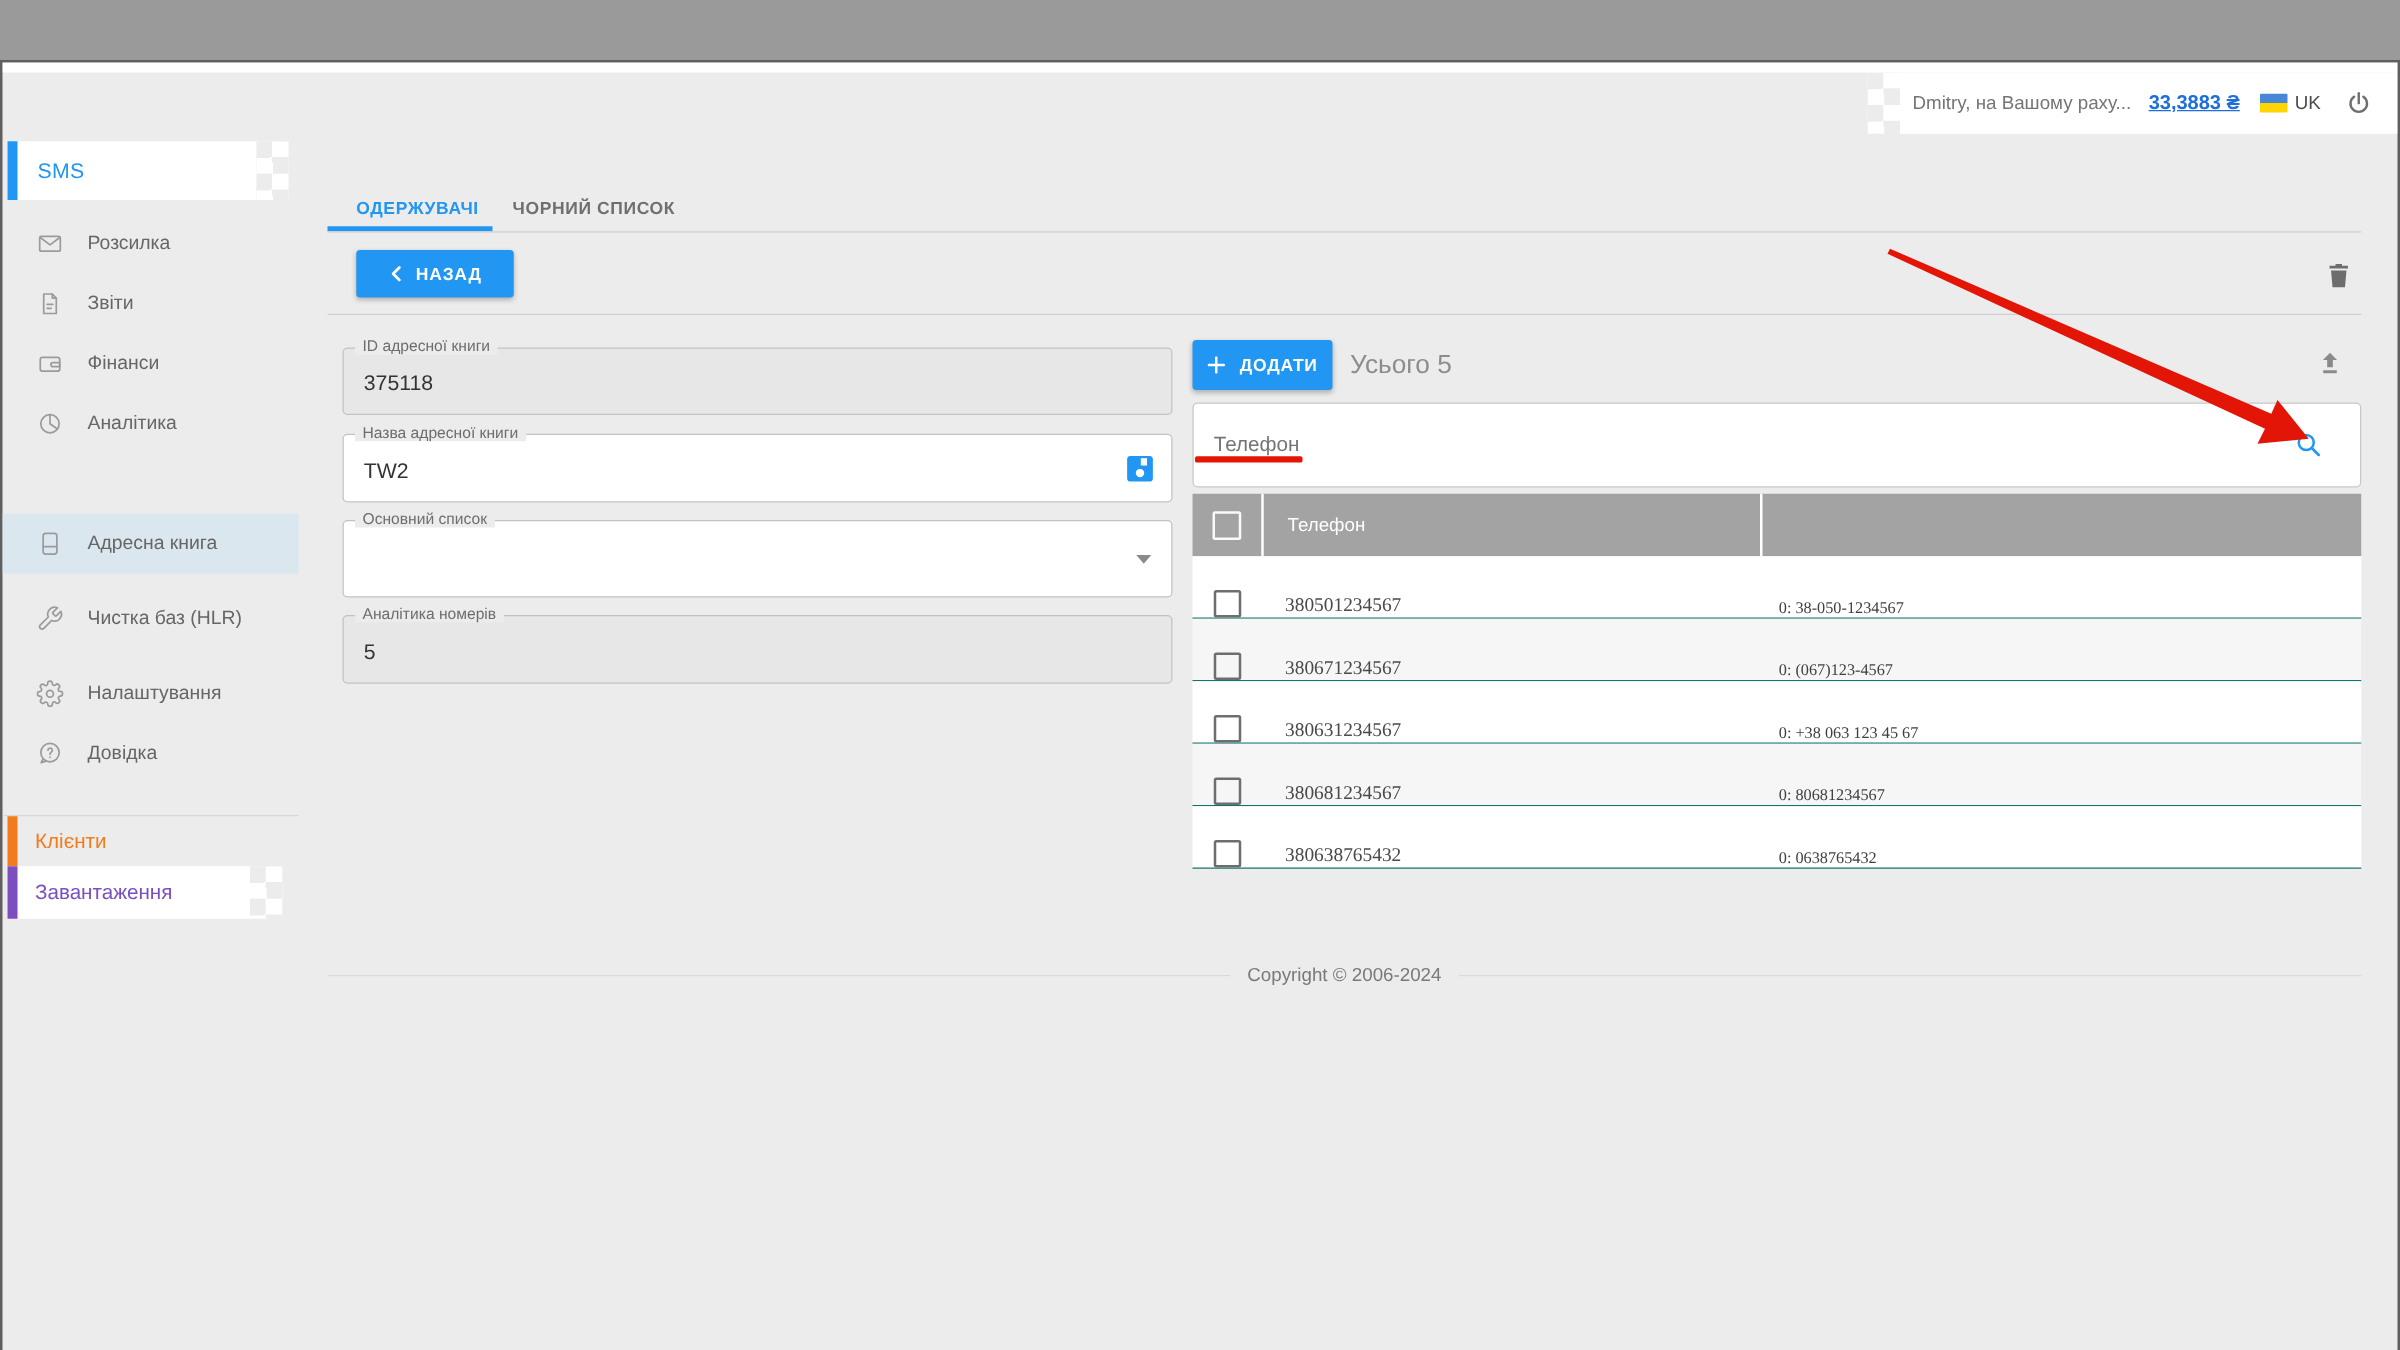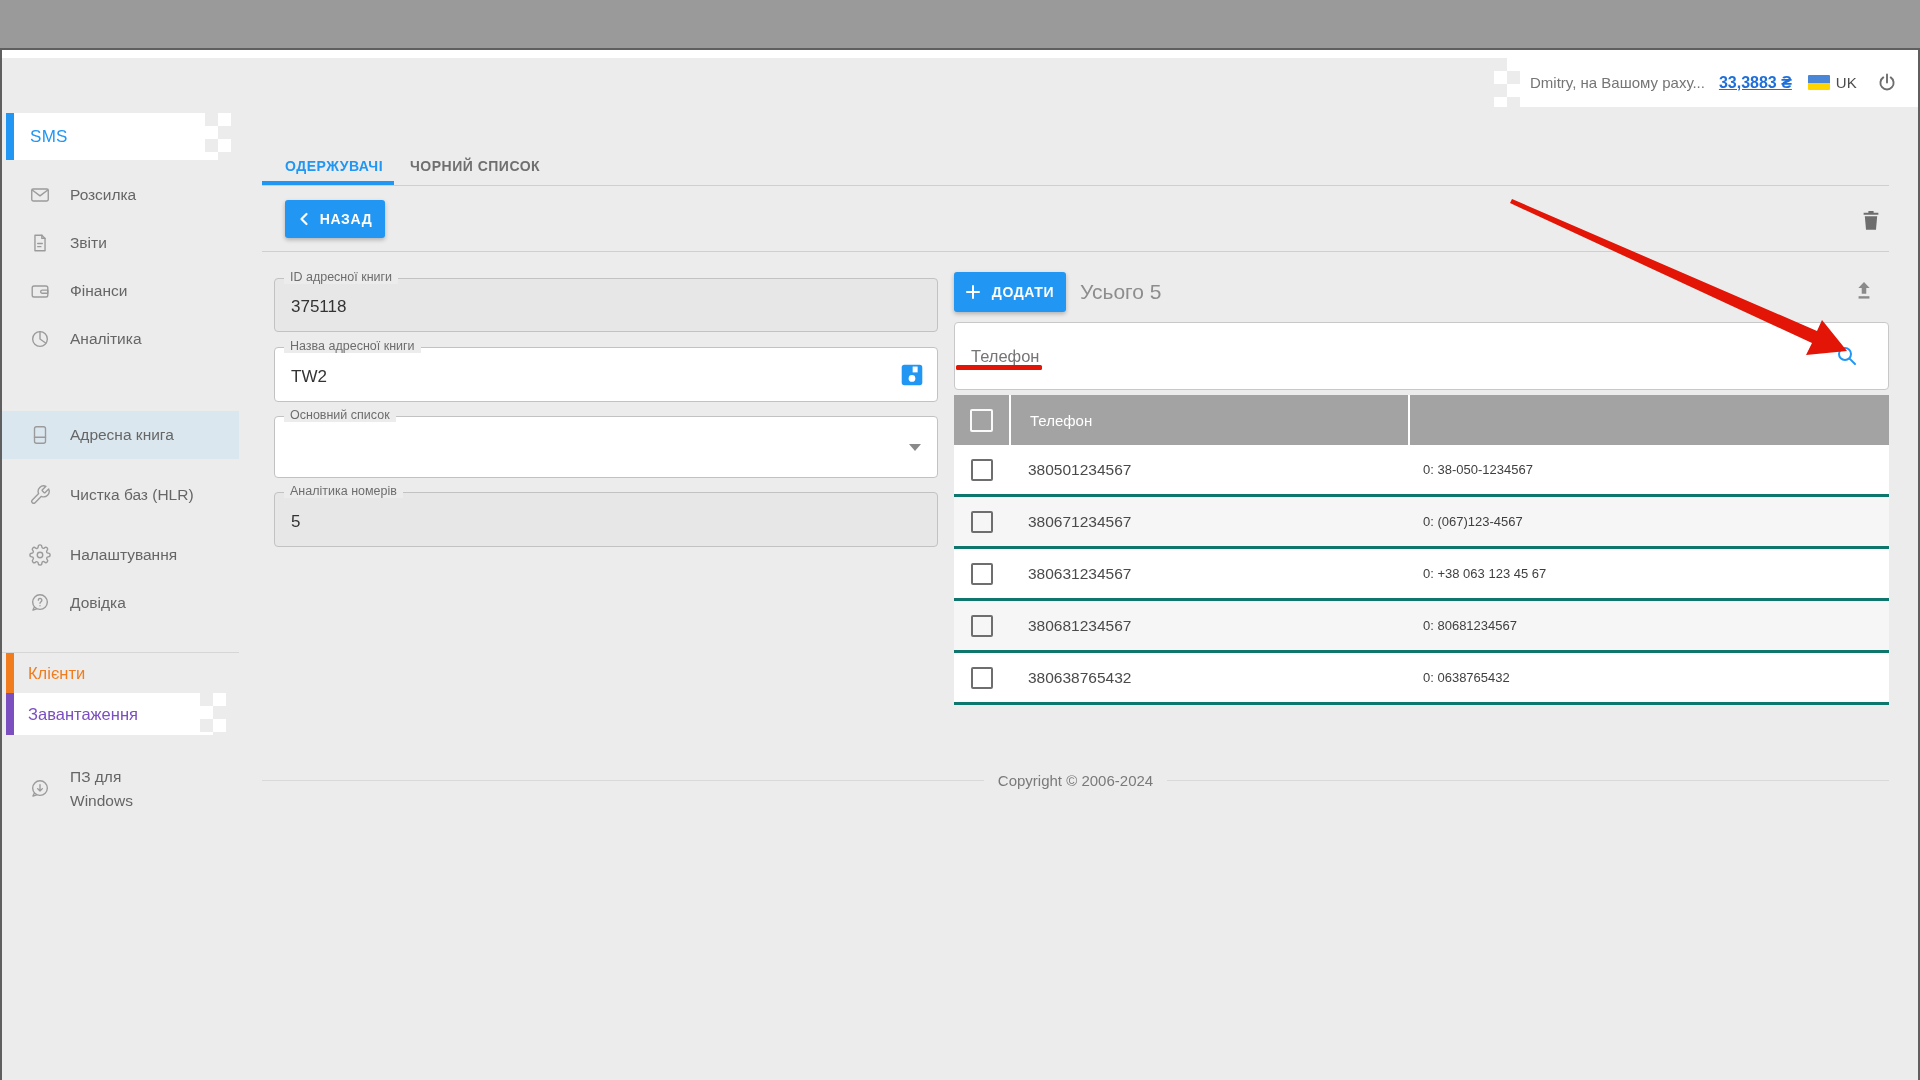--- a/index.html
+++ b/index.html
@@ -51,21 +51,21 @@
        font-size:14px;font-weight:bold;letter-spacing:.5px;color:#6f6f6f;cursor:pointer;}
   .tab.active{color:#2196f3;}
   .tab-underline{left:260px;top:131px;width:132px;height:4px;background:#2196f3;}
   .divider{position:absolute;left:260px;width:1627px;height:1px;background:#cfcfcf;}
 
   
   .btn-blue{position:absolute;background:#2196f3;border-radius:3px;color:#fff;
             font-size:14px;font-weight:bold;letter-spacing:.6px;
             display:flex;align-items:center;justify-content:center;
             box-shadow:0 2px 4px rgba(0,0,0,.25);}
-  .btn-back{left:283px;top:150px;width:100px;height:38px;gap:10px;}
+  .btn-back{left:283px;top:150px;width:126px;height:38px;gap:10px;}
   .icon-btn{position:absolute;}
 
   
   .mfield{position:absolute;left:272px;width:664px;border:1px solid #c2c2c2;
           border-radius:4px;background:#fff;box-sizing:border-box;}
   .mfield.disabled{background:#e7e7e7;}
   .mfield .flabel{position:absolute;top:-9px;left:9px;background:#ececec;
                   padding:0 6px;font-size:12.5px;color:#6d6d6d;white-space:nowrap;}
   .mfield .fvalue{position:absolute;left:16px;top:54%;transform:translateY(-50%);
                   font-size:17px;color:#333;}
@@ -88,21 +88,21 @@
   
   .tbl{left:952px;top:345px;width:935px;}
   .tbl-head{display:flex;height:50px;background:#a3a3a3;align-items:stretch;}
   .th{display:flex;align-items:center;color:#fff;font-size:15px;}
   .th.c1{width:55px;justify-content:center;}
   .th.c2{width:399px;padding-left:19px;border-left:2px solid #fff;box-sizing:border-box;}
   .th.c3{flex:1;border-left:2px solid #fff;}
   .cb{display:inline-block;width:18px;height:18px;border:2px solid #6e6e6e;border-radius:2px;
       background:transparent;cursor:pointer;}
   .cb.white{border-color:#fafafa;width:19px;height:19px;}
-  .tr{display:flex;height:49px;align-items:center;border-bottom:3px solid #0f766e;background:#fff;}
+  .tr{display:flex;height:49px;align-items:flex-end;border-bottom:1px solid #0f766e;background:#fff;font-family:Liberation Serif, serif;}
   .tr:nth-child(odd){background:#f6f6f6;}
   .td.c1{width:55px;display:flex;justify-content:center;}
   .td.c2{width:399px;padding-left:19px;box-sizing:border-box;font-size:15.5px;color:#4a4a4a;}
   .td.c3{flex:1;font-size:13px;color:#3f3f3f;padding-left:15px;}
 
   
   .copy{left:260px;top:722px;width:1627px;display:flex;align-items:center;}
   .copy .line{flex:1;height:1px;background:#d9d9d9;}
   .copy .txt{margin:0 14px;font-size:15px;color:#7a7a7a;white-space:nowrap;}
 
@@ -221,30 +221,20 @@
 
   <div class="abs side-divider"></div>
   <div class="abs side-bar-accent clients-accent"></div>
   <div class="abs clients-label">Клієнти</div>
 
   <div class="abs dl-band"></div>
   <div class="abs checker dl-checker"></div>
   <div class="abs side-bar-accent dl-accent"></div>
   <div class="abs dl-label">Завантаження</div>
 
-  <div class="side-item" style="top:703px;height:72px">
-    <span class="icn">
-      <svg width="22" height="22" viewBox="0 0 24 24" fill="none" stroke="#9b9b9b" stroke-width="1.5" stroke-linecap="round" stroke-linejoin="round">
-        <circle cx="12" cy="11" r="8"></circle>
-          <path d="M5.9 16.4 4.3 19.7l3.5-1"></path>
-          <path d="M12 7.2v7m0 0-2.6-2.6M12 14.2l2.6-2.6"></path>
-      </svg>
-      </span>
-    <span class="lbl" style="width:95px">ПЗ для Windows</span>
-  </div>
 
   <div class="tab active" style="left:283px">ОДЕРЖУВАЧІ</div>
   <div class="tab" style="left:408px">ЧОРНИЙ СПИСОК</div>
   <div class="abs tab-underline"></div>
   <div class="divider" style="top:135px"></div>
 
   <button class="btn-blue btn-back">
     <span>
       <svg width="12" height="14" viewBox="0 0 12 14" fill="none" stroke="#fff" stroke-width="2.2" stroke-linecap="round" stroke-linejoin="round">
           <path d="M8.5 2 3.5 7l5 5"></path>

